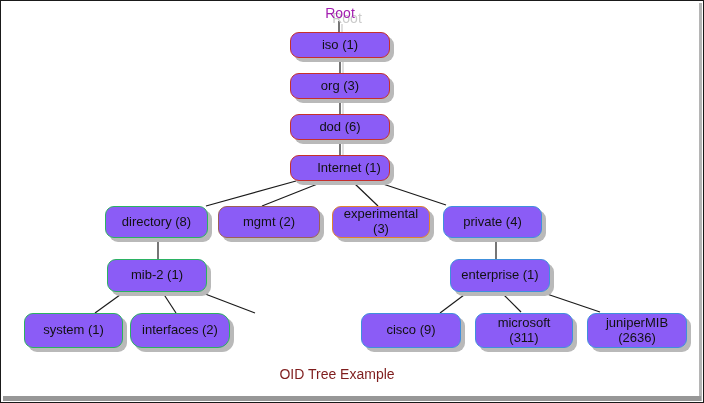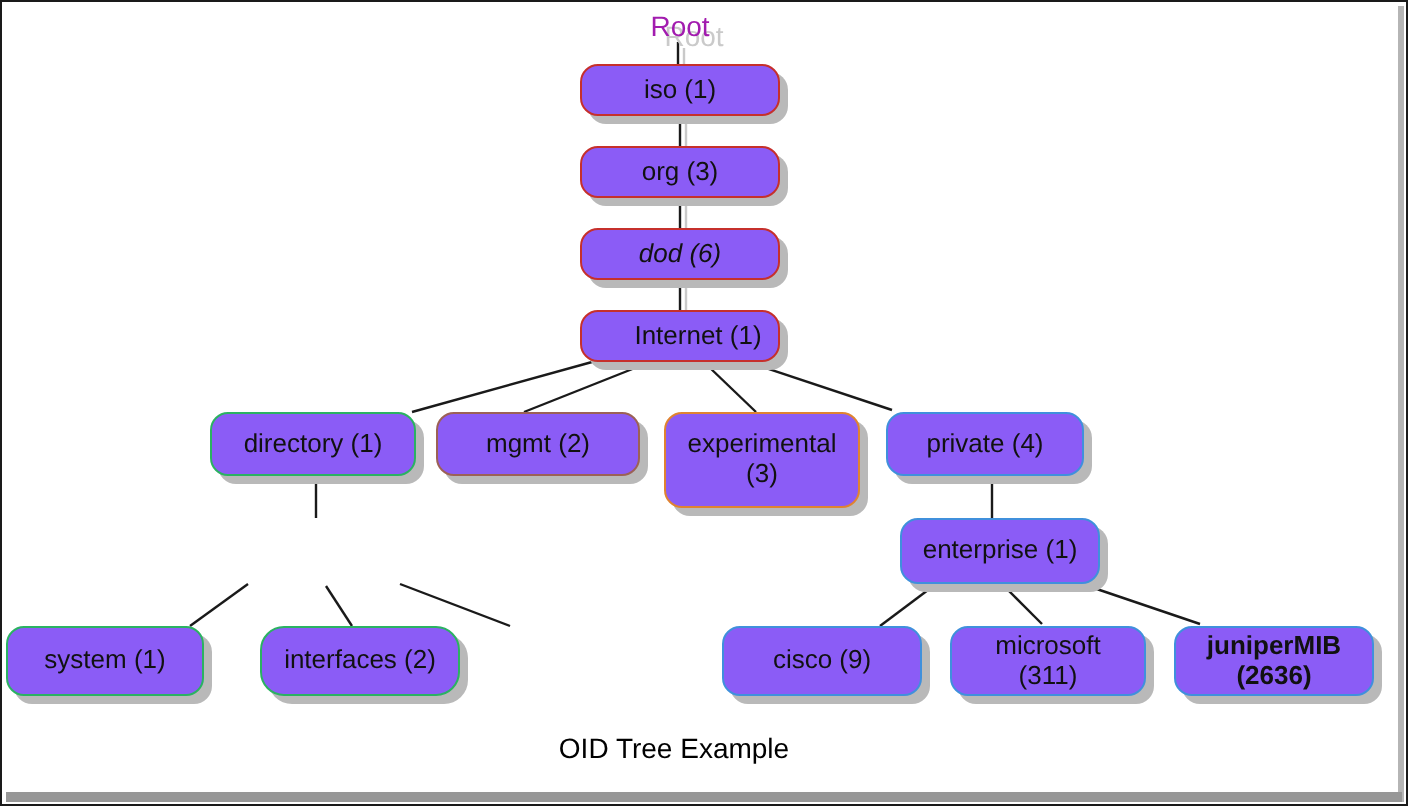--- a/index.html
+++ b/index.html
@@ -44,39 +44,39 @@
   .green  { border-color:#2bb262; }
   .orange { border-color:#e08331; }
   .blue   { border-color:#4090dc; }
   .root-label {
     position:absolute; left:290px; top:5px; width:100px;
     text-align:center; font-size:14px; color:#a21caf;
     text-shadow:7px 5px 0 #cacaca;
   }
   .caption {
     position:absolute; left:242px; top:366px; width:190px;
-    text-align:center; font-size:14px; color:#000000;
+    text-align:center; font-size:14px; color:#7f1d1d;
   }
   
   #n-iso        { left:290px; top:32px;  width:100px; height:26px; }
   #n-org        { left:290px; top:73px;  width:100px; height:26px; }
-  #n-dod        { left:290px; top:114px; width:100px; height:26px;font-style:italic; }
+  #n-dod        { left:290px; top:114px; width:100px; height:26px; }
   #n-internet   { left:290px; top:155px; width:100px; height:26px;padding-left:20px; }
   #n-directory  { left:105px; top:206px; width:103px; height:32px; }
   #n-mgmt       { left:218px; top:206px; width:102px; height:32px; }
-  #n-experimental{ left:332px; top:206px; width:98px; height:48px; }
+  #n-experimental{ left:332px; top:206px; width:98px; height:32px; }
   #n-private    { left:443px; top:206px; width:99px;  height:32px; }
   #n-mib2       { left:107px; top:259px; width:100px; height:33px; }
   #n-enterprise { left:450px; top:259px; width:100px; height:33px;justify-content:center; }
-  #n-system     { left:3px;  top:313px; width:99px;  height:35px; }
+  #n-system     { left:24px;  top:313px; width:99px;  height:35px; }
   #n-interfaces { left:130px; top:313px; width:100px; height:35px;border-radius:12px; }
   #n-ip         { left:244px; top:313px; width:99px;  height:35px; }
   #n-cisco      { left:361px; top:313px; width:100px; height:35px; }
   #n-microsoft  { left:475px; top:313px; width:98px;  height:35px; }
-  #n-junipermib { left:587px; top:313px; width:100px; height:35px;font-weight:bold; }
+  #n-junipermib { left:587px; top:313px; width:100px; height:35px; }
 </style>
 </head>
 <body>
 
 <div class="canvas">
 
   <svg class="wires" width="704" height="403" viewBox="0 0 704 403">
 
     <g stroke="#c9c9c9" stroke-width="1.2">
       <line x1="342" y1="24" x2="342" y2="35"></line>
@@ -117,33 +117,36 @@
     <span class="l">org (3)</span>
   </div>
   <div class="node red" id="n-dod">
     <span class="l">dod (6)</span>
   </div>
   <div class="node red" id="n-internet">
     <span class="l">Internet (1)</span>
   </div>
 
   <div class="node green" id="n-directory">
-    <span class="l">directory (1)</span>
+    <span class="l">directory (8)</span>
   </div>
   <div class="node brown" id="n-mgmt">
     <span class="l">mgmt (2)</span>
   </div>
   <div class="node orange" id="n-experimental">
     <span class="l">experimental</span>
     <span class="l">(3)</span>
   </div>
   <div class="node blue" id="n-private">
     <span class="l">private (4)</span>
   </div>
 
+  <div class="node green" id="n-mib2">
+    <span class="l">mib-2 (1)</span>
+  </div>
   <div class="node blue" id="n-enterprise">
     <span class="l">enterprise (1)</span>
   </div>
 
   <div class="node green" id="n-system">
     <span class="l">system (1)</span>
   </div>
   <div class="node green" id="n-interfaces">
     <span class="l">interfaces (2)</span>
   </div>

